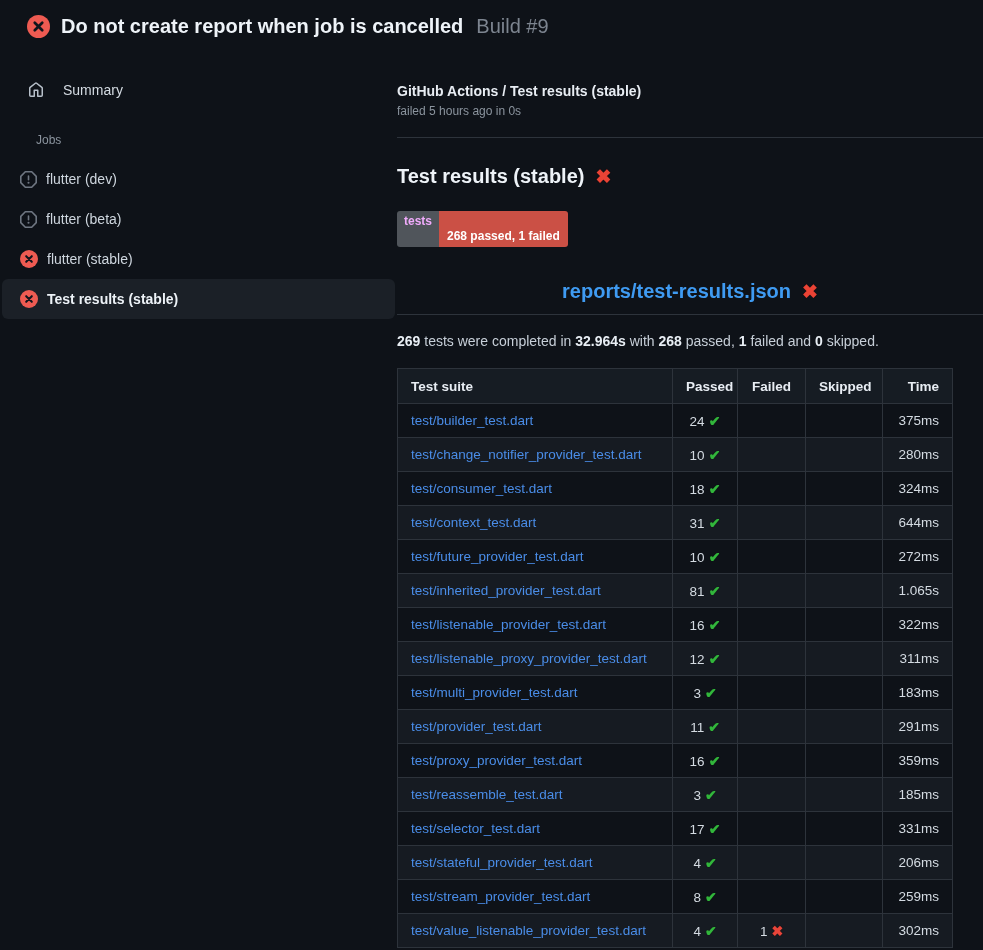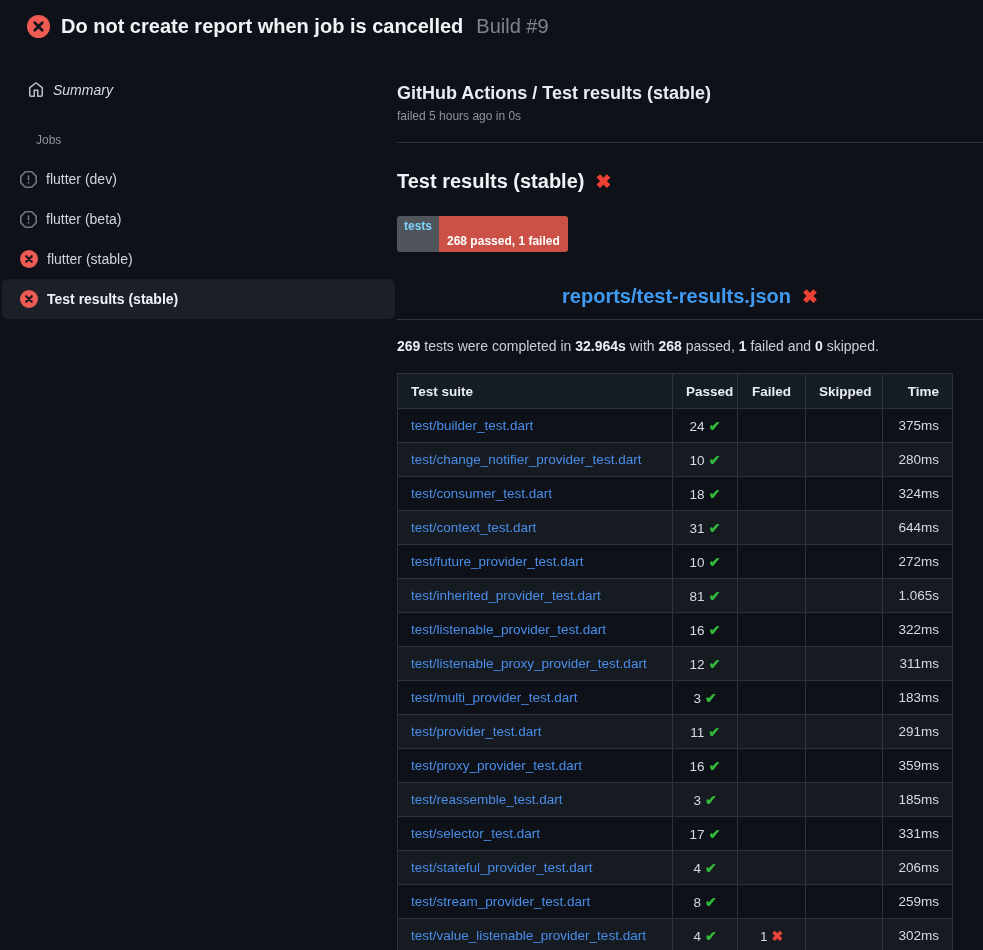--- a/index.html
+++ b/index.html
@@ -20,22 +20,22 @@
   .run-title { font-size:20px; font-weight:700; color:#eef3f8; white-space:nowrap; }
   .run-build { font-size:20px; font-weight:400; color:#7d8590; margin-left:2px; }
 
   
   .layout { display:flex; align-items:flex-start; }
   .sidebar { width:397px; flex:0 0 397px; padding-top:22px; }
   .content { flex:1; min-width:0; }
 
   
   .summary-item {
-    display:flex; align-items:center; gap:9px;
-    padding:8px 0 8px 28px; cursor:pointer;font-style:italic;
+    display:flex; align-items:center; gap:19px;
+    padding:8px 0 8px 28px; cursor:pointer;
   }
   .summary-item .label { color:#d4dbe2; font-size:14px; }
   .jobs-label {
     color:#8b949e; font-size:12px;
     padding:0 0 0 36px; margin-top:27px;
   }
   .job-list { margin-top:12px; padding:0 2px; }
   .job-item {
     display:flex; align-items:center; gap:9px;
     height:40px; padding-left:18px;
@@ -44,36 +44,36 @@
   }
   .job-item.selected {
     background:#1b2027;
     color:#edf2f7;
     font-weight:700;
   }
   .job-item .job-icon { display:flex; align-items:center; }
 
   
   .breadcrumb {
-    margin:31px 0 0 0; font-size:18px; font-weight:700; color:#e8edf3;
+    margin:31px 0 0 0; font-size:14px; font-weight:700; color:#e8edf3;
   }
   .status-line { margin-top:5px; font-size:12px; color:#8b949e; }
   .divider { border:none; border-top:1px solid #2d333b; margin-top:19px; }
 
   .section-title {
     margin-top:27px; font-size:20px; font-weight:700; color:#eef3f8;
     display:flex; align-items:center; gap:11px;
   }
   .fail-x {
     color:#ea4335; font-size:19px; font-weight:700; line-height:1;
     text-shadow:0 0 1px rgba(60,10,8,.8);
   }
 
   .badge { display:inline-flex; margin-top:23px; font-size:12px; font-weight:700; border-radius:3px; overflow:hidden; cursor:pointer; }
-  .badge .badge-key { background:#50555b; color:#7dd3fc; padding:3px 7px 4px; }
+  .badge .badge-key { background:#50555b; color:#f0abfc; padding:3px 7px 4px; }
   .badge .badge-val { background:#cb5045; color:#fff; padding:18px 8px 4px; }
 
   .report-heading {
     margin-top:33px; padding-bottom:11px;
     border-bottom:1px solid #2d333b;
     display:flex; align-items:center; gap:11px;justify-content:center;
   }
   .report-link { font-size:20px; font-weight:700; color:#3f9bf2; text-decoration:none; cursor:pointer; }
 
   .summary-line { margin-top:18px; font-size:14px; color:#c7cfd8; }

